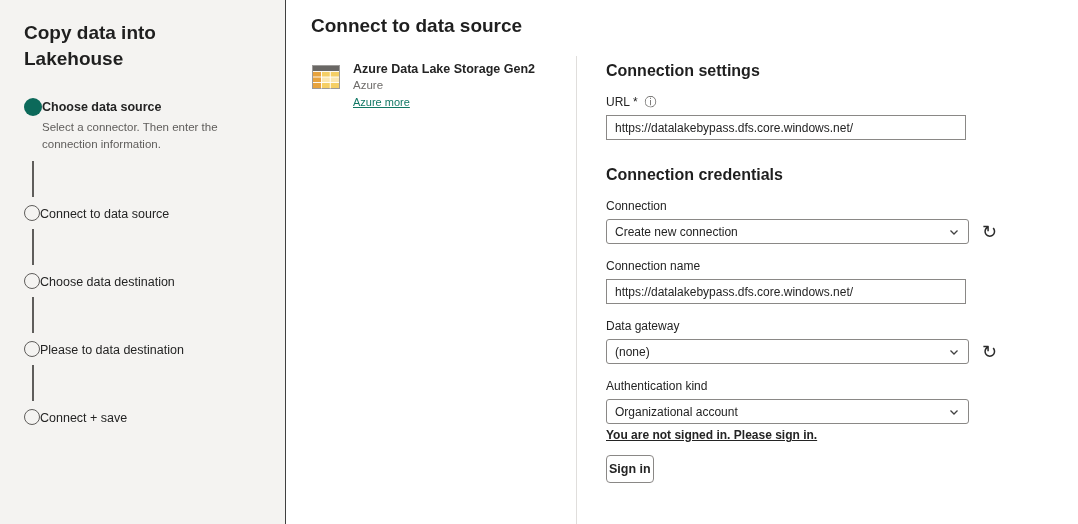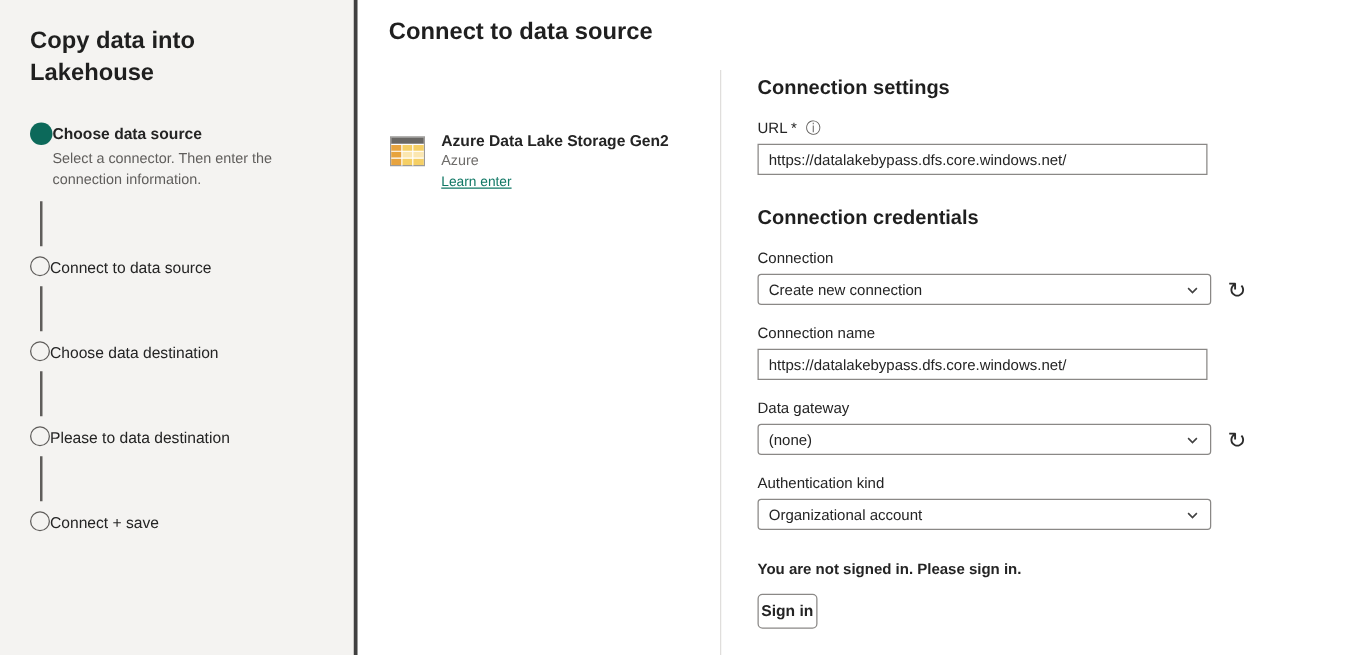--- a/index.html
+++ b/index.html
@@ -10,21 +10,21 @@
     background: #ffffff;
     overflow: hidden;
     position: relative;
   }
 
   
   .sidebar {
     position: absolute; left: 0; top: 0;
     width: 286px; height: 100%;
     background: #f4f3f1;
-    border-right: 3px solid #404040;
+    border-right: 1px solid #404040;
     padding: 20px 40px 0 24px;
   }
   .sidebar-title {
     font-size: 19px; font-weight: 700; line-height: 1.38;
     margin-bottom: 26px; color: #1f1f1f;
   }
   .step { display: flex; gap: 0; align-items: flex-start; cursor: pointer; }
   .circle {
     width: 16px; height: 16px; border-radius: 50%;
     border: 1.5px solid #5f5d5b; background: transparent; flex: none; margin-top: 0;
@@ -43,21 +43,21 @@
 
   
   .main { position: absolute; left: 287px; top: 0; right: 0; bottom: 0; background: #fff; }
   .main-title {
     position: absolute; left: 24px; top: 15px;
     font-size: 19px; font-weight: 700; color: #1f1f1f;
   }
 
   .connector-card {
     position: absolute; left: 24px; top: 62px;
-    display: flex; gap: 12px; align-items: flex-start; cursor: pointer; margin-top: 44px;
+    display: flex; gap: 12px; align-items: flex-start; cursor: pointer;
   }
   .connector-name { font-size: 12.5px; font-weight: 700; }
   .connector-cat { font-size: 11.5px; color: #6e6c6a; margin-top: 3px; }
   .learn-more {
     font-size: 11px; color: #117865; text-decoration: underline;
     margin-top: 5px; display: inline-block; cursor: pointer;
   }
 
   .vdivider {
     position: absolute; left: 289px; top: 56px; bottom: 0;
@@ -87,21 +87,21 @@
     display: flex; align-items: center; justify-content: space-between;
     cursor: pointer;
   }
   .row { display: flex; align-items: center; gap: 13px; }
   .refresh {
     font-size: 18px; color: #2b2b2b; cursor: pointer; line-height: 1;
     user-select: none; background: none; border: none; font-family: inherit;
   }
   .chev { flex: none; margin-left: 6px; }
 
-  .signin-msg { font-size: 12px; font-weight: 700; margin-top: 24px; }
+  .signin-msg { font-size: 12px; font-weight: 700; margin-top: 4px; text-decoration: underline; }
   .signin-btn {
     margin-top: 13px; border: 1px solid #8a8886; border-radius: 4px;
     background: #fff; padding: 6px 2px; font-size: 12.5px; font-weight: 700;
     font-family: inherit; cursor: pointer; color: #242424;
   }
 </style>
 </head>
 <body>
 
 <div class="sidebar">
@@ -156,21 +156,21 @@
       <rect x="10.5" y="15" width="8.75" height="5.5" fill="#fbe7b1"></rect>
       <rect x="19.25" y="15" width="8.75" height="5.5" fill="#fbe7b1"></rect>
       <rect x="2" y="20.5" width="8.5" height="5.5" fill="#e7a33e"></rect>
       <rect x="10.5" y="20.5" width="8.75" height="5.5" fill="#f5cf65"></rect>
       <rect x="19.25" y="20.5" width="8.75" height="5.5" fill="#f5cf65"></rect>
       <path d="M2 9.5h26 M2 15h26 M2 20.5h26 M10.5 9.5v17 M19.25 9.5v17" stroke="#ffffff" stroke-width="0.9" fill="none"></path>
     </svg>
     <div>
       <div class="connector-name">Azure Data Lake Storage Gen2</div>
       <div class="connector-cat">Azure</div>
-      <a class="learn-more">Learn enter</a>
+      <a class="learn-more">Azure more</a>
     </div>
   </div>
 
   <div class="vdivider"></div>
 
   <div class="panel">
     <h2>Connection settings</h2>
 
     <div class="field-label">
       <span>URL *</span>

